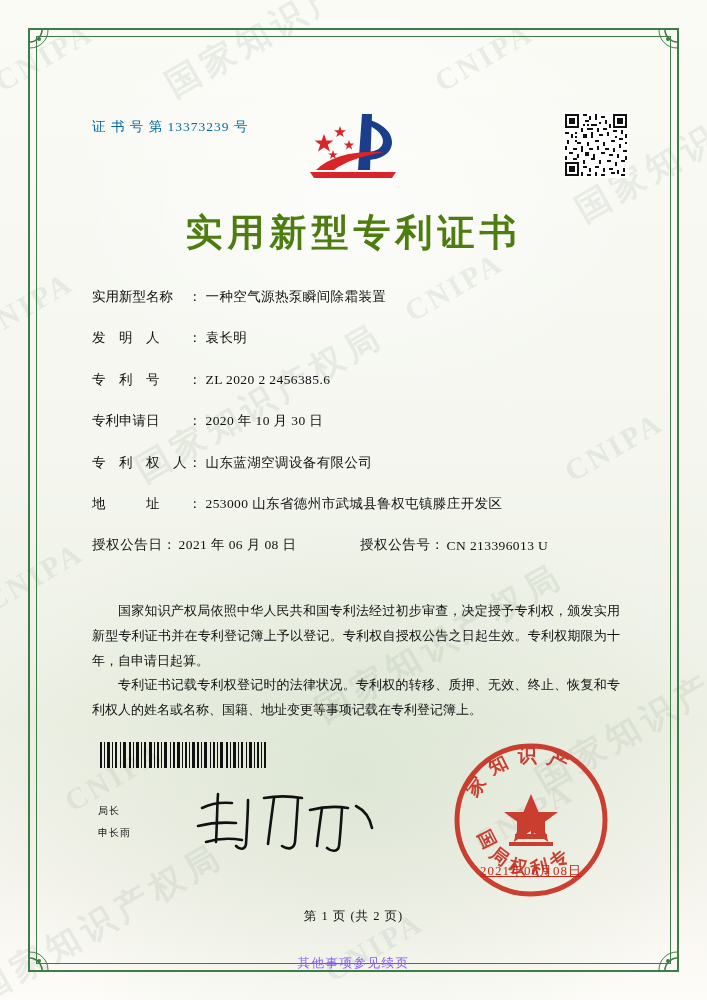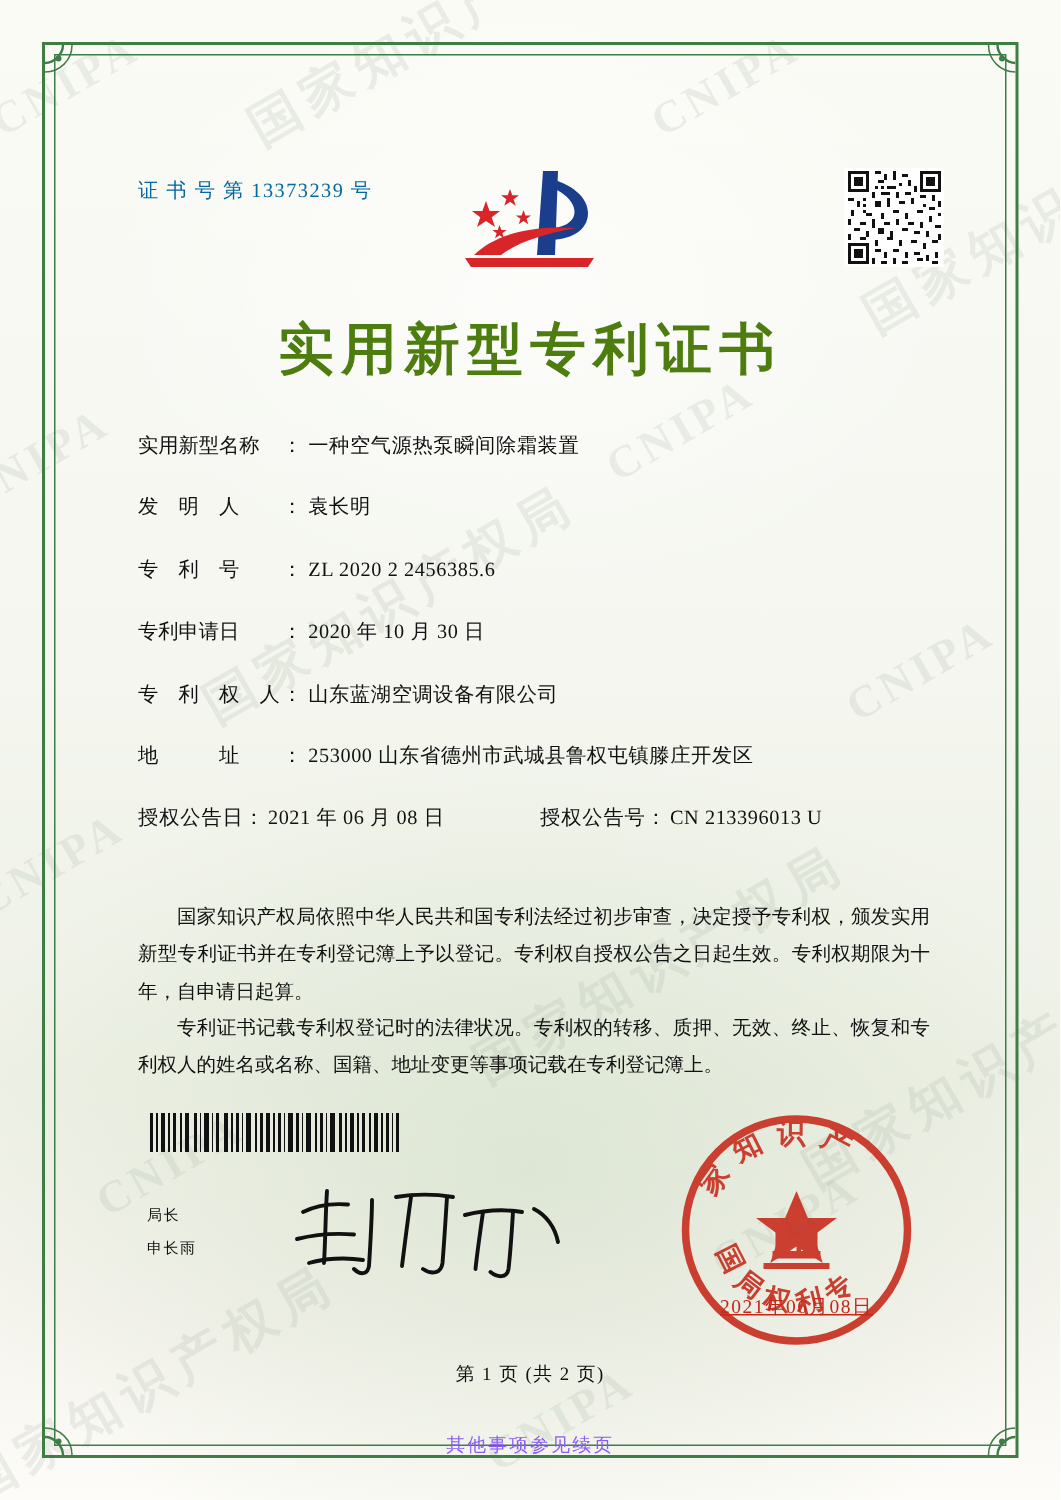--- a/index.html
+++ b/index.html
@@ -158,21 +158,21 @@
     flex: 1 1 auto;
     letter-spacing: 0.4px;
   }
   .row-two {
     display: flex;
     align-items: baseline;
     margin-bottom: 22px;
   }
   .row-two .half {
     display: flex;
-    align-items: center;
+    align-items: flex-end;
   }
   .row-two .half.left { width: 268px; }
   .row-two .half .lbl {
     white-space: nowrap;
     letter-spacing: 0.6px;
   }
   .row-two .half .val {
     letter-spacing: 0.4px;
     padding-left: 2px;
   }

